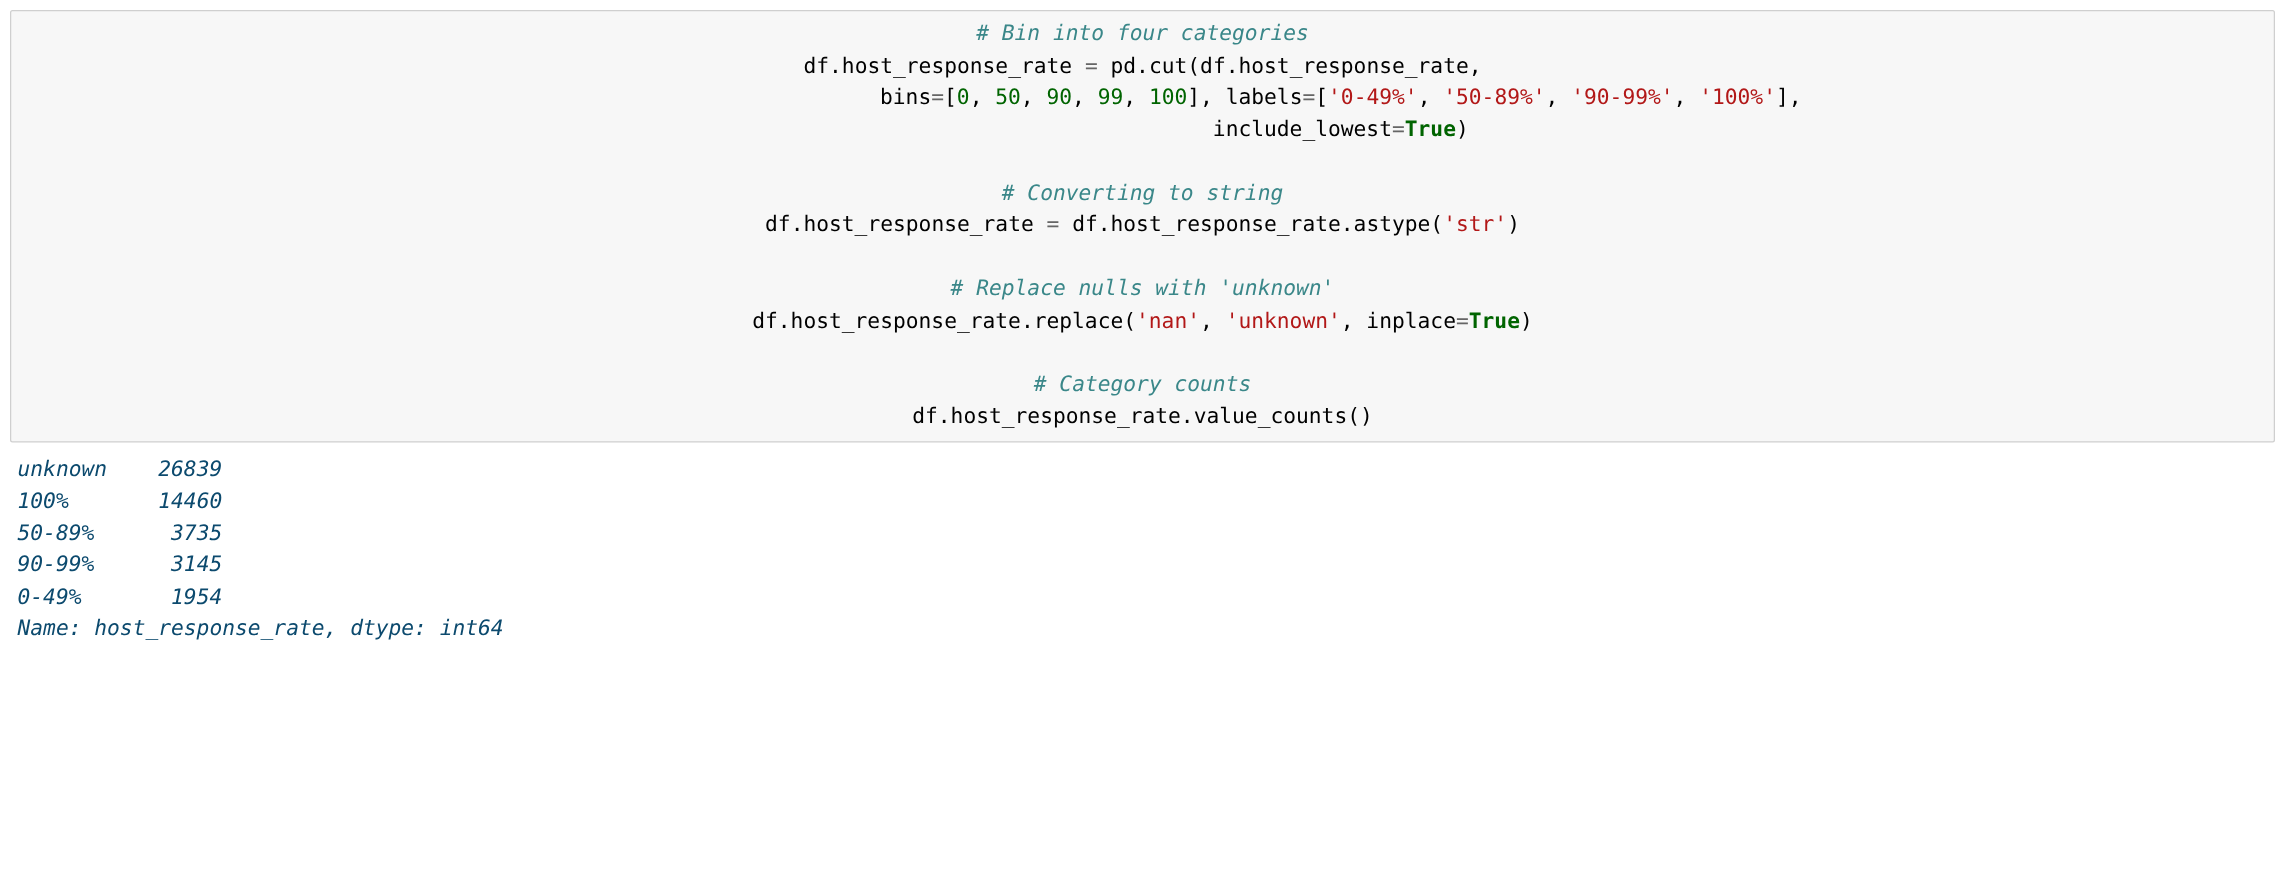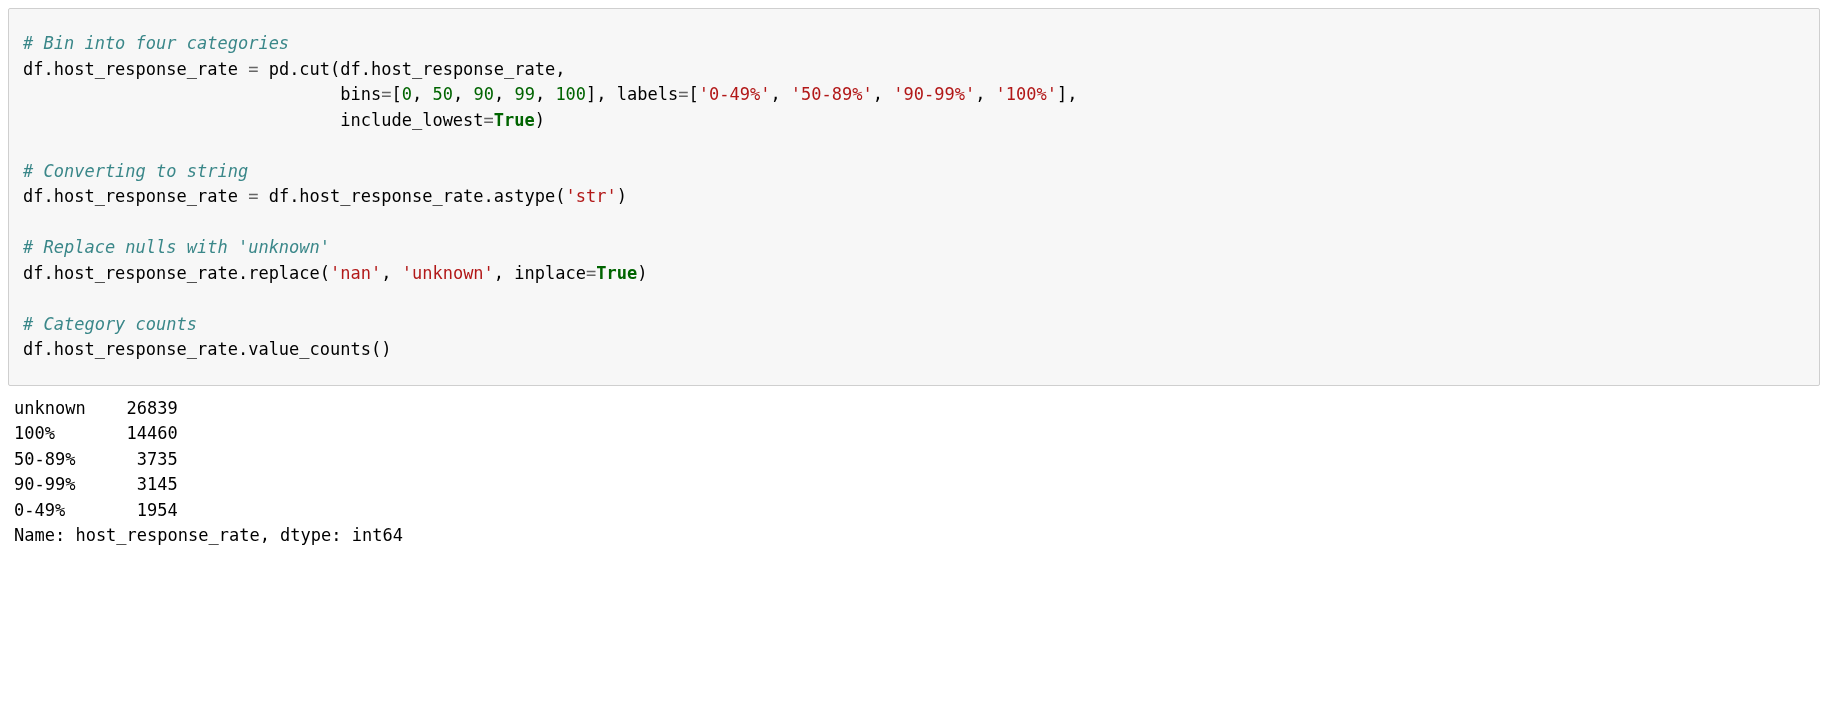--- a/index.html
+++ b/index.html
@@ -8,30 +8,32 @@
     padding: 0;
     background: #ffffff;
     font-family: Menlo, Monaco, Consolas, "DejaVu Sans Mono", monospace;
     font-size: 17px;
     line-height: 1.5;
   }
   .cell-input {
     border: 1px solid #cfcfcf;
     border-radius: 2px;
     background: #f7f7f7;
-    padding: 22px 14px;
+    padding: 6px 14px;
     margin: 8px 8px 6px 8px;
     white-space: pre;
     overflow-x: auto;
+    text-align: center;
   }
   .cell-output {
     padding: 4px 14px 8px 14px;
     white-space: pre;
     font-family: Menlo, Monaco, Consolas, "DejaVu Sans Mono", monospace;
-    color: #000000;
+    color: #0c4a6e;
+    font-style: italic;
   }
   .c  { color: #3a8789; font-style: italic; }   
   .n  { color: #000000; }                        
   .o  { color: #666666; }                        
   .p  { color: #000000; }                        
   .mi { color: #006400; }                        
   .s  { color: #b21818; }                        
   .kw { color: #006400; font-weight: bold; }                        
 </style>
 </head>

